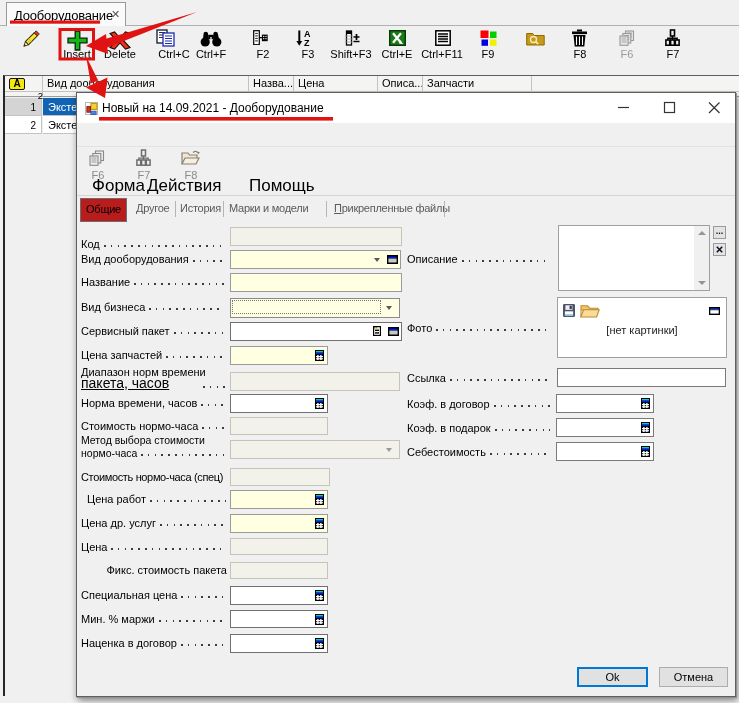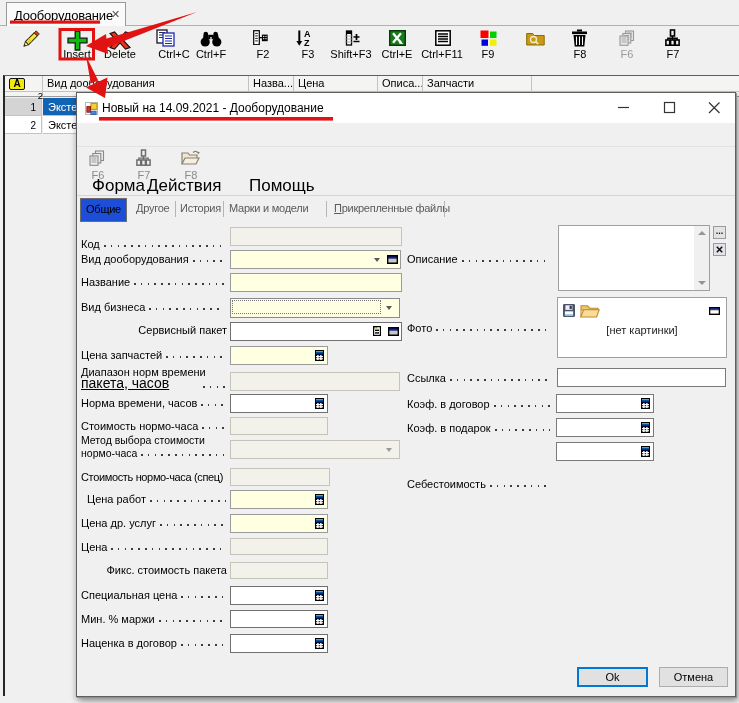--- a/index.html
+++ b/index.html
@@ -30,21 +30,21 @@
 #dlgtitle .t { position:absolute; left:25px; top:8px; font-size:12px; }
 .winbtn { position:absolute; top:0px; width:30px; height:29px; font-size:14px; color:#222; text-align:center; line-height:29px; }
 #dlgmenu { position:absolute; left:0; top:30px; width:658px; height:24px; }
 #dlgmenu span { position:absolute; top:5px; font-size:17px;margin-top:48px; }
 #dlgtools { position:absolute; left:0; top:53px; width:658px; height:50px; border-top:1px solid #e2e2e2; border-bottom:1px solid #d5d5d5; }
 #dlgtools .lbl { position:absolute; top:22px; color:#8a8a8a; font-size:11px; width:40px; text-align:center; }
 
 
 #dtabs { position:absolute; left:0; top:105px; width:658px; height:24px; font-size:11px; color:#5a5a5a; letter-spacing:-0.25px; }
 #dtabs .sep { position:absolute; top:3px; width:1px; height:16px; background:#b5b5b5; }
-#dtab-active { position:absolute; left:3px; top:0px; width:47px; height:24px; background:#1d4ed8; border:1px solid #6e6e6e; color:#000; text-align:center; padding-top:4px; }
+#dtab-active { position:absolute; left:3px; top:0px; width:47px; height:24px; background:#b91c1c; border:1px solid #6e6e6e; color:#000; text-align:center; padding-top:4px; }
 .dtab { position:absolute; top:4px; }
 
 
 .lab { position:absolute; display:flex; align-items:flex-end; }
 .lab .t { white-space:nowrap; }
 .lab .dots { flex:1; height:2px; margin:0 3px 3px 4px; background:repeating-linear-gradient(to right,#3c3c3c 0 1.6px,transparent 1.6px 6.8px); }
 .fld { position:absolute; background:#fff; border:1px solid #7a7a7a; }
 .arrow { position:absolute; width:0; height:0; border-left:3.5px solid transparent; border-right:3.5px solid transparent; border-top:4px solid #5a5a5a; }
 .icon { position:absolute; }
 
@@ -282,21 +282,21 @@
         <span class="dots"></span>
       </div>
 <div class="fld" style="left:153px; top:180px; width:172px; height:19px; background:#ffffe1; border:1px solid #9a9a9a;"></div>
 <div class="lab" style="left:4px; top:207px; width:146px; height:13px;">
         <span class="t">Вид бизнеса</span>
         <span class="dots"></span>
       </div>
 <div class="fld" style="left:153px; top:205px; width:170px; height:20px; background:#ffffe1; border:1px solid #8a8a8a;"></div>
 <div class="abs" style="left:155px; top:207px; width:149px; height:14px; border:1px dotted #777;"></div>
 <div class="arrow" style="left:309px; top:213px;"></div>
-<div class="lab" style="left:4px; top:231px; width:146px; height:13px;flex-direction:column;">
+<div class="lab" style="left:4px; top:231px; width:146px; height:13px;">
         <span class="t">Сервисный пакет</span>
         <span class="dots"></span>
       </div>
 <div class="fld" style="left:153px; top:229px; width:172px; height:19px; background:#fff; border:1px solid #707070;"></div>
 <svg class="icon" style="left:296px; top:233px;" width="8" height="10" viewBox="0 0 8 10">
         <rect x="0" y="0" width="8" height="10" fill="#000"></rect>
         <rect x="1.2" y="1.2" width="5.6" height="7.6" fill="#fff"></rect>
         <rect x="1.2" y="1.2" width="1.4" height="1.2" fill="#e00000"></rect>
         <rect x="2.9" y="1.2" width="1.4" height="1.2" fill="#00b000"></rect>
         <rect x="4.6" y="1.2" width="1.4" height="1.2" fill="#e0d000"></rect>
@@ -502,21 +502,21 @@
 <div class="fld" style="left:479px; top:325px; width:98px; height:19px; border:1px solid #7a7a7a;"></div>
 <svg class="icon" style="left:564px; top:329px;" width="9" height="11" viewBox="0 0 9 11">
         <rect x="0" y="0" width="9" height="11" fill="#000"></rect>
         <rect x="1" y="1" width="7" height="1.6" fill="#00d0d0"></rect>
         <rect x="1" y="2.6" width="7" height="1.6" fill="#0020e0"></rect>
         <rect x="2.2" y="5" width="1.4" height="5" fill="#fff"></rect>
         <rect x="5.2" y="5" width="1.4" height="5" fill="#fff"></rect>
         <rect x="1" y="6" width="7" height="1.2" fill="#fff"></rect>
         <rect x="1" y="8.2" width="7" height="1.2" fill="#fff"></rect>
       </svg>
-<div class="lab" style="left:330px; top:352px; width:146px; height:13px;margin-top:32px;">
+<div class="lab" style="left:330px; top:352px; width:146px; height:13px;">
         <span class="t">Себестоимость</span>
         <span class="dots"></span>
       </div>
 <div class="fld" style="left:479px; top:349px; width:98px; height:19px; border:1px solid #7a7a7a;"></div>
 <svg class="icon" style="left:564px; top:353px;" width="9" height="11" viewBox="0 0 9 11">
         <rect x="0" y="0" width="9" height="11" fill="#000"></rect>
         <rect x="1" y="1" width="7" height="1.6" fill="#00d0d0"></rect>
         <rect x="1" y="2.6" width="7" height="1.6" fill="#0020e0"></rect>
         <rect x="2.2" y="5" width="1.4" height="5" fill="#fff"></rect>
         <rect x="5.2" y="5" width="1.4" height="5" fill="#fff"></rect>

